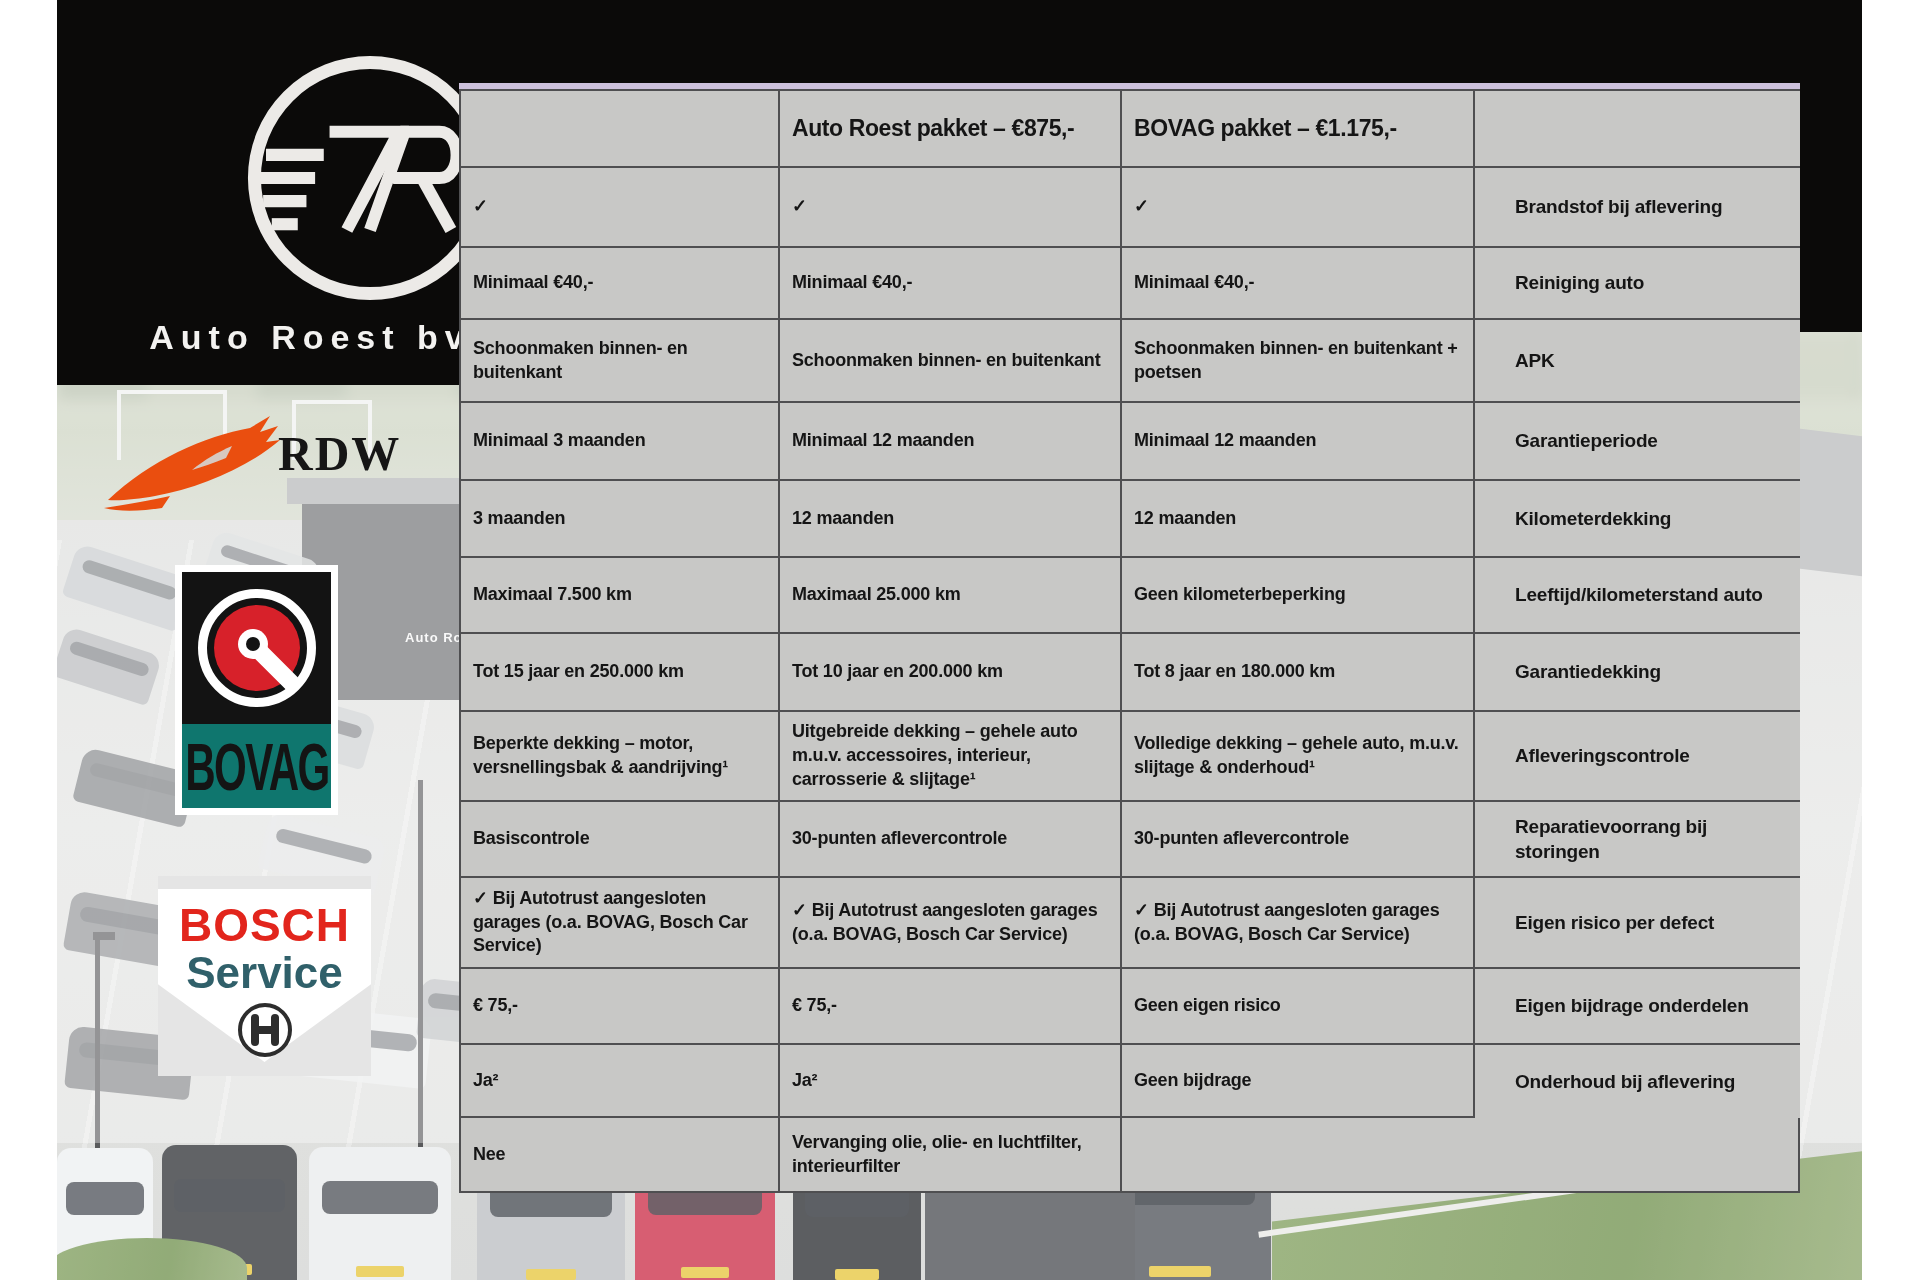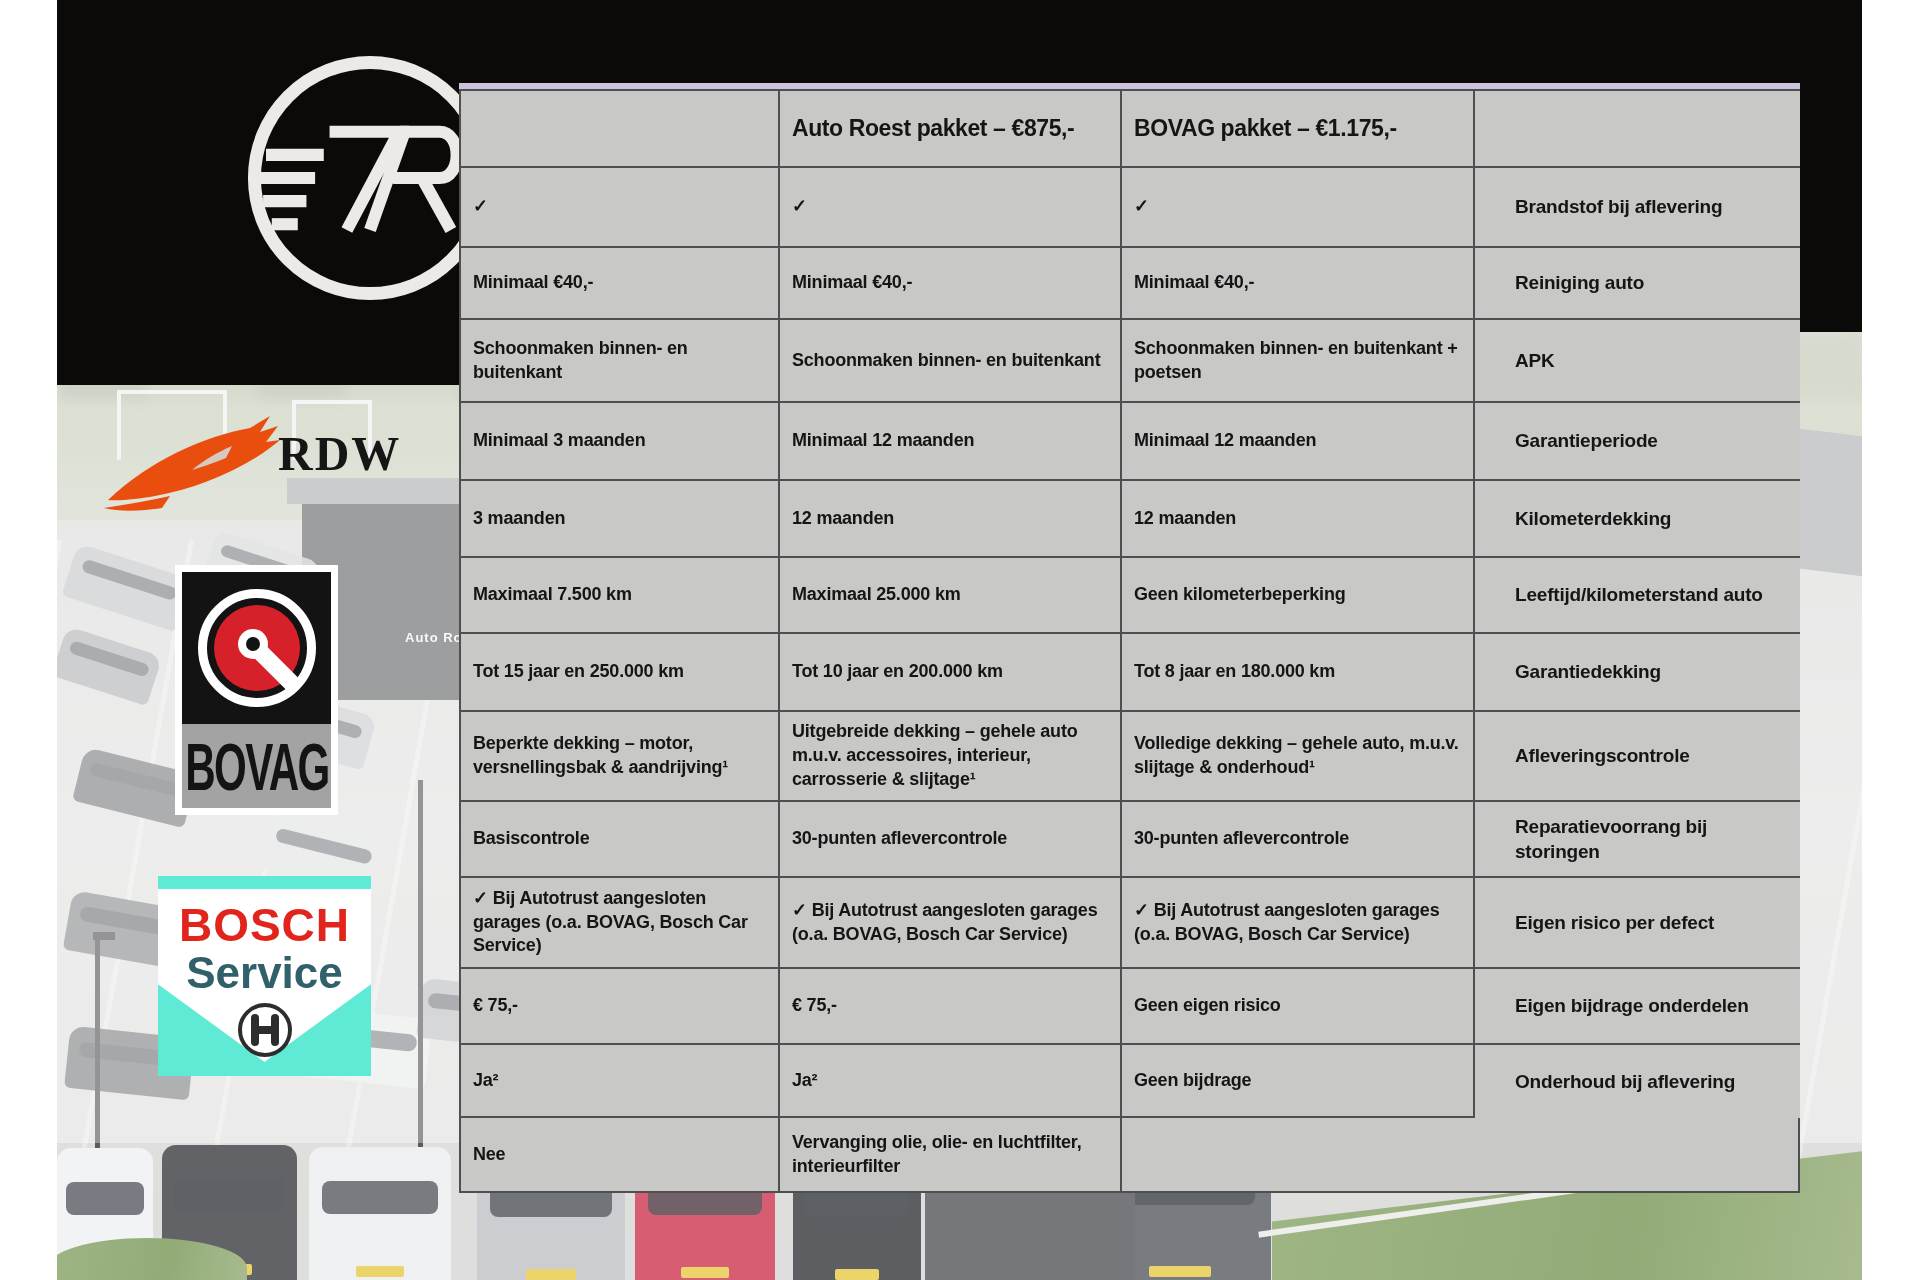--- a/index.html
+++ b/index.html
@@ -47,23 +47,23 @@
   .bovag-top{position:relative;width:100%;height:152px;background:#131313;overflow:hidden;}
   .bovag-ring{position:absolute;left:50%;top:50%;width:118px;height:118px;margin:-59px 0 0 -59px;
               border-radius:50%;border:9px solid #ffffff;}
   .bovag-disc{position:absolute;left:50%;top:50%;width:86px;height:86px;margin:-43px 0 0 -43px;
               border-radius:50%;background:#d7212a;}
   .bovag-arm{position:absolute;left:50%;top:50%;width:64px;height:17px;margin:-8px 0 0 -6px;
              border-radius:9px;background:#ffffff;transform:rotate(45deg);transform-origin:6px 8px;}
   .bovag-hub{position:absolute;left:50%;top:50%;width:30px;height:30px;margin:-19px 0 0 -19px;
              border-radius:50%;background:#ffffff;}
   .bovag-hub::after{content:"";position:absolute;left:8px;top:8px;width:14px;height:14px;border-radius:50%;background:#131313;}
-  .bovag-bottom{position:relative;width:100%;height:84px;background:#a3a3a3;display:flex;align-items:center;justify-content:center;}
+  .bovag-bottom{position:relative;width:100%;height:84px;background:#0f766e;display:flex;align-items:center;justify-content:center;}
   .bovag-word{font-size:54px;font-weight:bold;color:#141414;transform:scale(.78,1.25);letter-spacing:-2px;}
-  .bosch{position:absolute;left:158px;top:876px;width:213px;height:200px;background:#5eead4;}
+  .bosch{position:absolute;left:158px;top:876px;width:213px;height:200px;background:#e5e5e5;}
   .bosch-white{position:absolute;left:0;top:13px;width:100%;height:173px;background:#ffffff;
                clip-path:polygon(0 0,100% 0,100% 55%,50% 100%,0 55%);}
   .bosch-b{position:absolute;left:0;top:22px;width:100%;text-align:center;color:#e2251c;
            font-size:46px;font-weight:bold;letter-spacing:1px;}
   .bosch-s{position:absolute;left:0;top:72px;width:100%;text-align:center;color:#30606a;
            font-size:44px;font-weight:bold;}
   .bosch-emblem{position:absolute;left:50%;top:124px;margin-left:-30px;}
 
   
   .table-wrap{position:absolute;left:459px;top:83px;width:1341px;}
@@ -174,20 +174,21 @@
     <g stroke="#eceae7" stroke-width="4.2" fill="none" stroke-linecap="butt">
       <path d="M14 37 H34"></path>
         <path d="M12 45 H31"></path>
         <path d="M13 53 H28"></path>
         <path d="M16 61 H25"></path>
       <path d="M36 29 H60 L42 63"></path>
       <path d="M50 63 L62 29 H74 C82 29 82 45 74 45 H58"></path>
       <path d="M68 45 L78 63"></path>
     </g>
   </svg>
+  <div class="brand-name">Auto Roest bv</div>
 </div>
 
 <div class="rdw">
   <svg width="180" height="110" viewBox="0 0 180 110">
     <path fill="#ea4e0f" d="M8 92 C50 52 105 28 150 20 L170 8 L160 24 L178 18 L166 34 L180 32 C150 58 100 80 55 88 C38 91 20 93 8 92 Z"></path>
     <path fill="#ea4e0f" d="M4 100 C30 96 52 92 70 88 L62 100 C42 103 20 104 4 100 Z"></path>
     <path fill="#ea4e0f" d="M120 34 L138 22 L132 36 Z" opacity=".0"></path>
     <path fill="#d5d6d4" d="M92 62 C104 52 118 44 132 38 L126 50 C114 55 102 59 92 62 Z" opacity=".9"></path>
   </svg>
   <span class="rdw-text">RDW</span>

